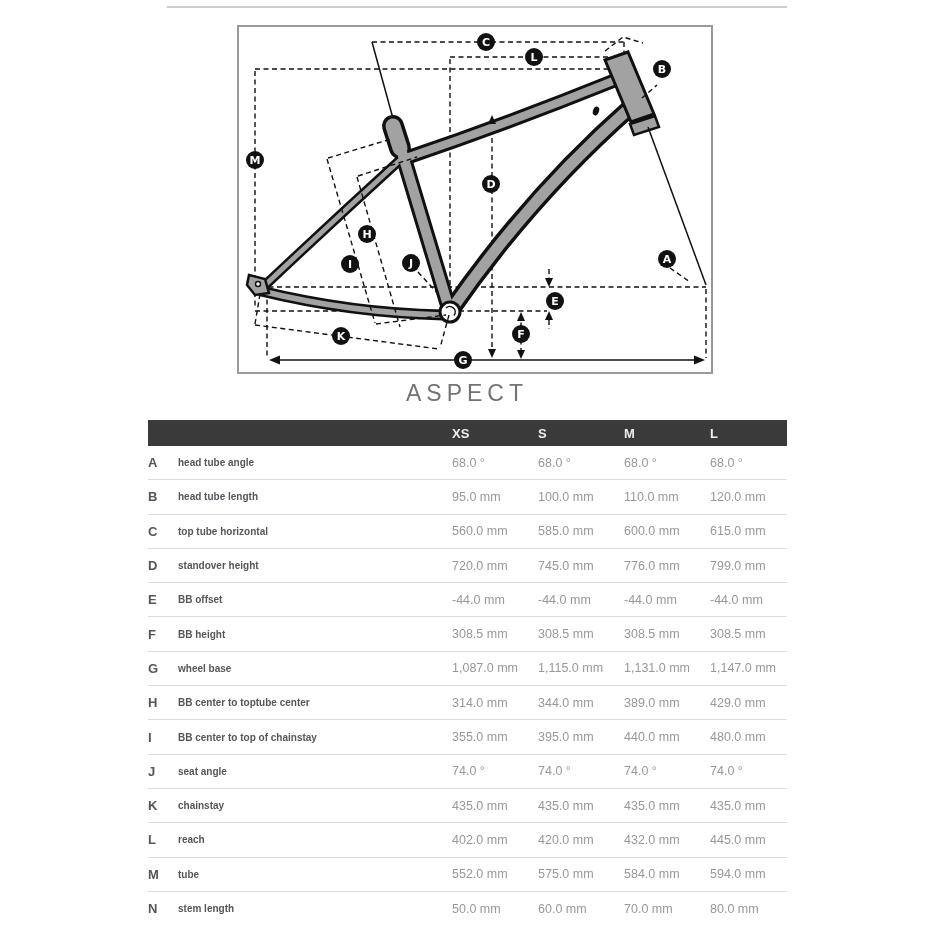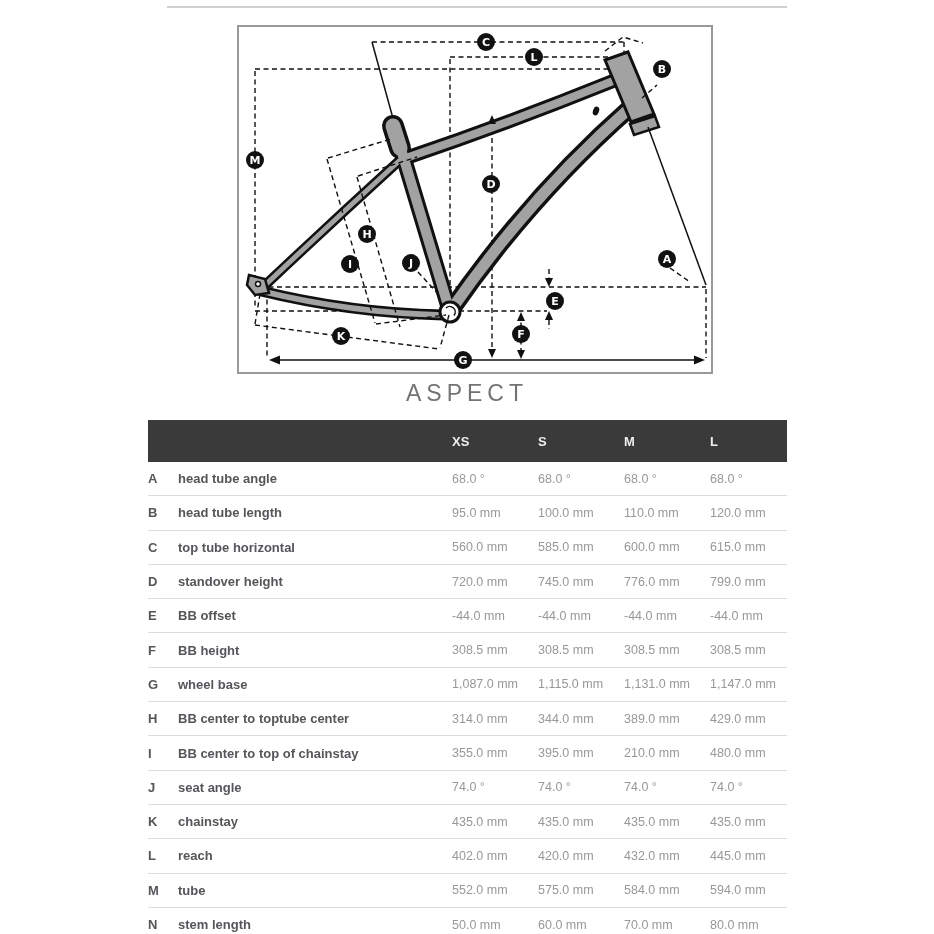--- a/index.html
+++ b/index.html
@@ -24,33 +24,33 @@
   #page-title{
     position:absolute;left:0;top:380px;width:934px;text-align:center;
     font-size:23px;letter-spacing:5px;color:var(--title,#737373);font-weight:400;
   }
   #geo-table{
     position:absolute;left:148px;top:420px;width:639px;
     border-collapse:collapse;table-layout:fixed;
   }
   #geo-table th{
     background:var(--header-bg,#3a3a3a);color:var(--header-text,#ededed);
-    font-size:13px;font-weight:bold;text-align:left;height:42px;padding:0;
+    font-size:13px;font-weight:bold;text-align:left;height:26px;padding:0;
   }
   #geo-table td{
     height:33.3px;border-bottom:1px solid var(--divider,#dcdcdc);
     padding:0;text-align:left;vertical-align:middle;
   }
   #geo-table tbody tr:last-child td{border-bottom:none;}
   .c-key{width:30px;}
   .c-name{width:274px;}
   .c-val{width:86px;}
   .c-val-last{width:77px;}
   td.c-key{color:var(--row-label,#55565a);font-weight:bold;font-size:13px;padding-left:7px;}
-  td.c-name{color:var(--row-label,#55565a);font-weight:bold;font-size:13px;padding-left:6px;}
+  td.c-name{color:var(--row-label,#55565a);font-weight:bold;font-size:10px;padding-left:6px;}
   td.c-val,td.c-val-last{color:var(--value-text,#98989a);font-size:12.5px;}
 </style>
 </head>
 <body>
 
 <div id="canvas">
 
   <div id="top-rule"></div>
 
   <div id="diagram-box">
@@ -262,21 +262,21 @@
       <td class="c-val row-val">344.0 mm</td>
       <td class="c-val row-val">389.0 mm</td>
       <td class="c-val-last row-val">429.0 mm</td>
     </tr>
 
     <tr>
       <td class="c-key row-key">I</td>
       <td class="c-name row-name">BB center to top of chainstay</td>
       <td class="c-val row-val">355.0 mm</td>
       <td class="c-val row-val">395.0 mm</td>
-      <td class="c-val row-val">210.0 mm</td>
+      <td class="c-val row-val">440.0 mm</td>
       <td class="c-val-last row-val">480.0 mm</td>
     </tr>
 
     <tr>
       <td class="c-key row-key">J</td>
       <td class="c-name row-name">seat angle</td>
       <td class="c-val row-val">74.0 °</td>
       <td class="c-val row-val">74.0 °</td>
       <td class="c-val row-val">74.0 °</td>
       <td class="c-val-last row-val">74.0 °</td>

